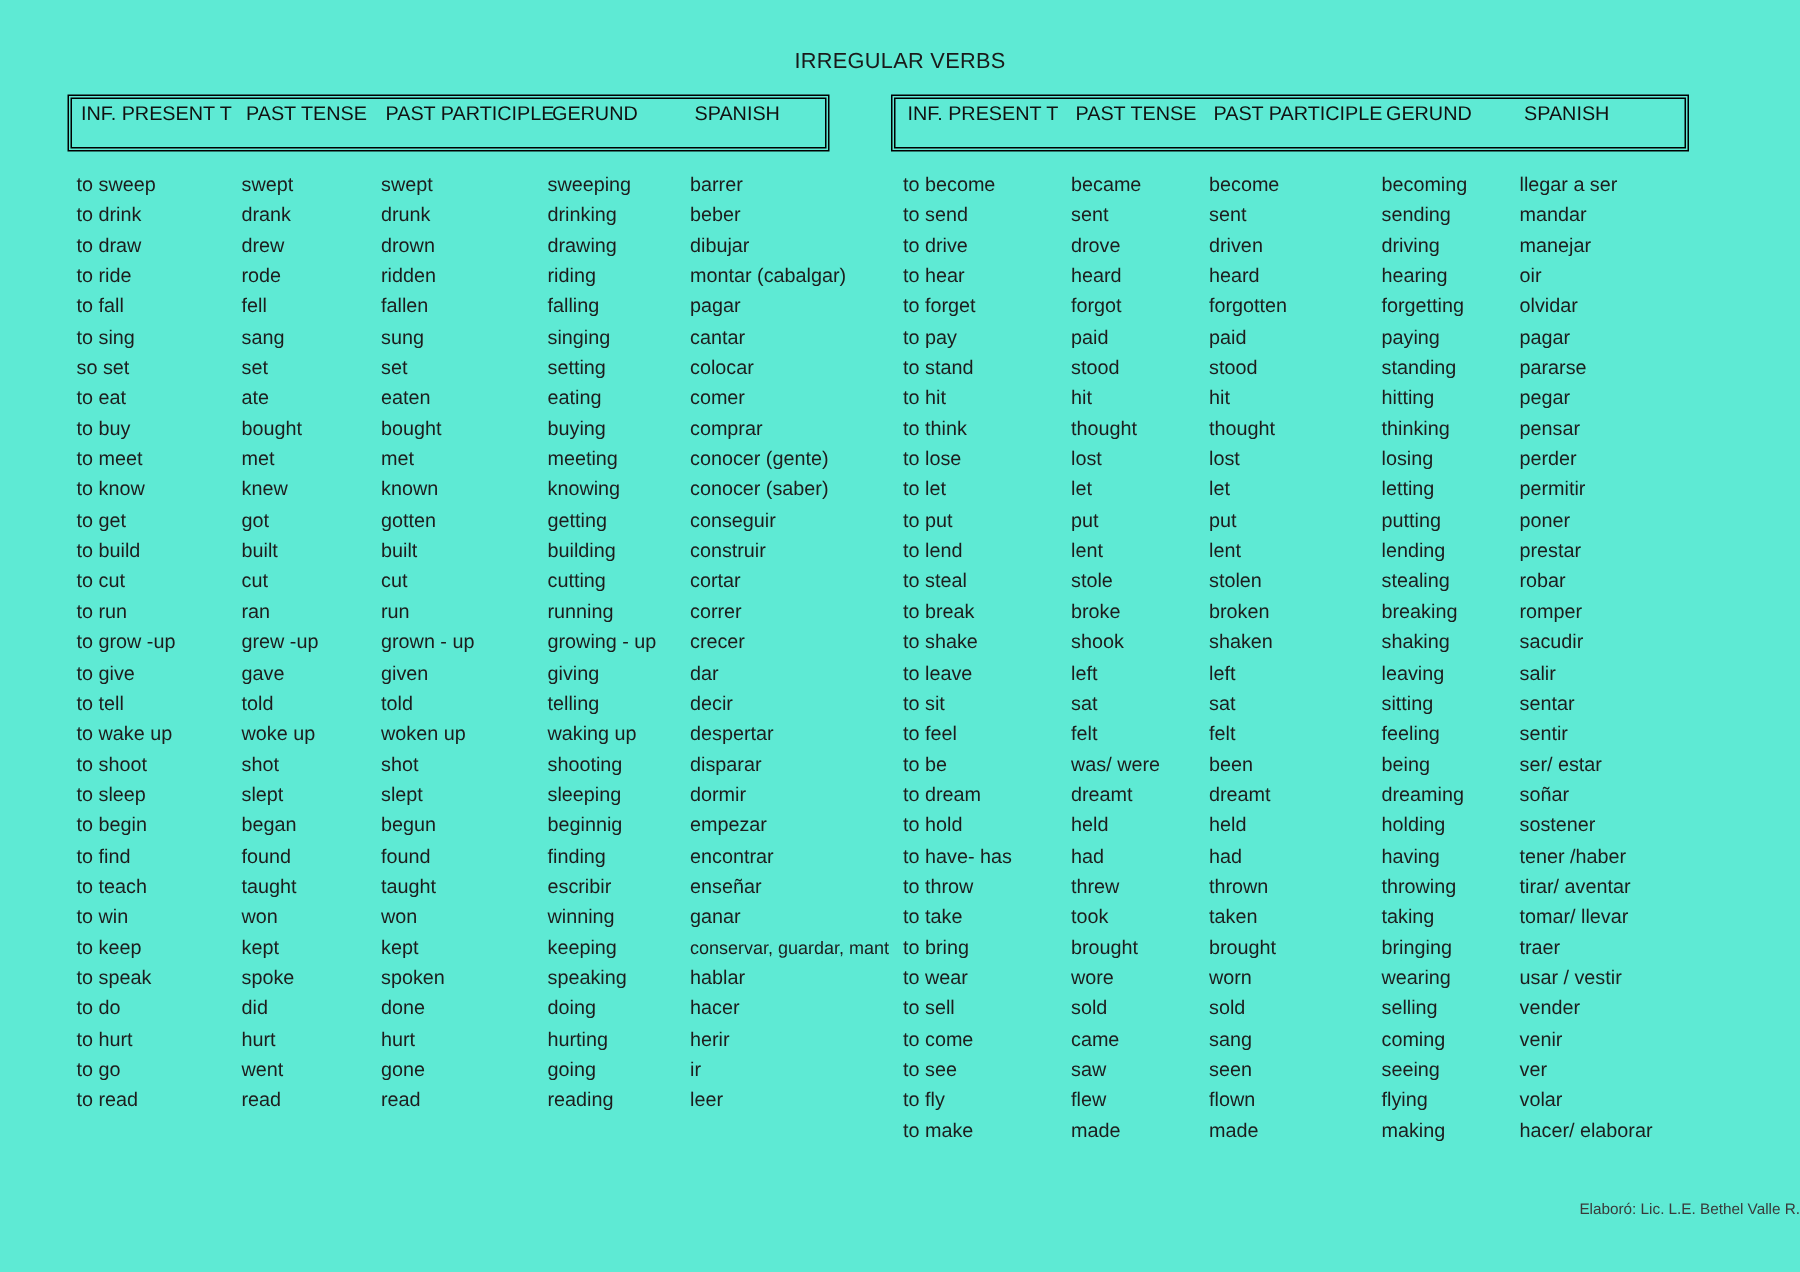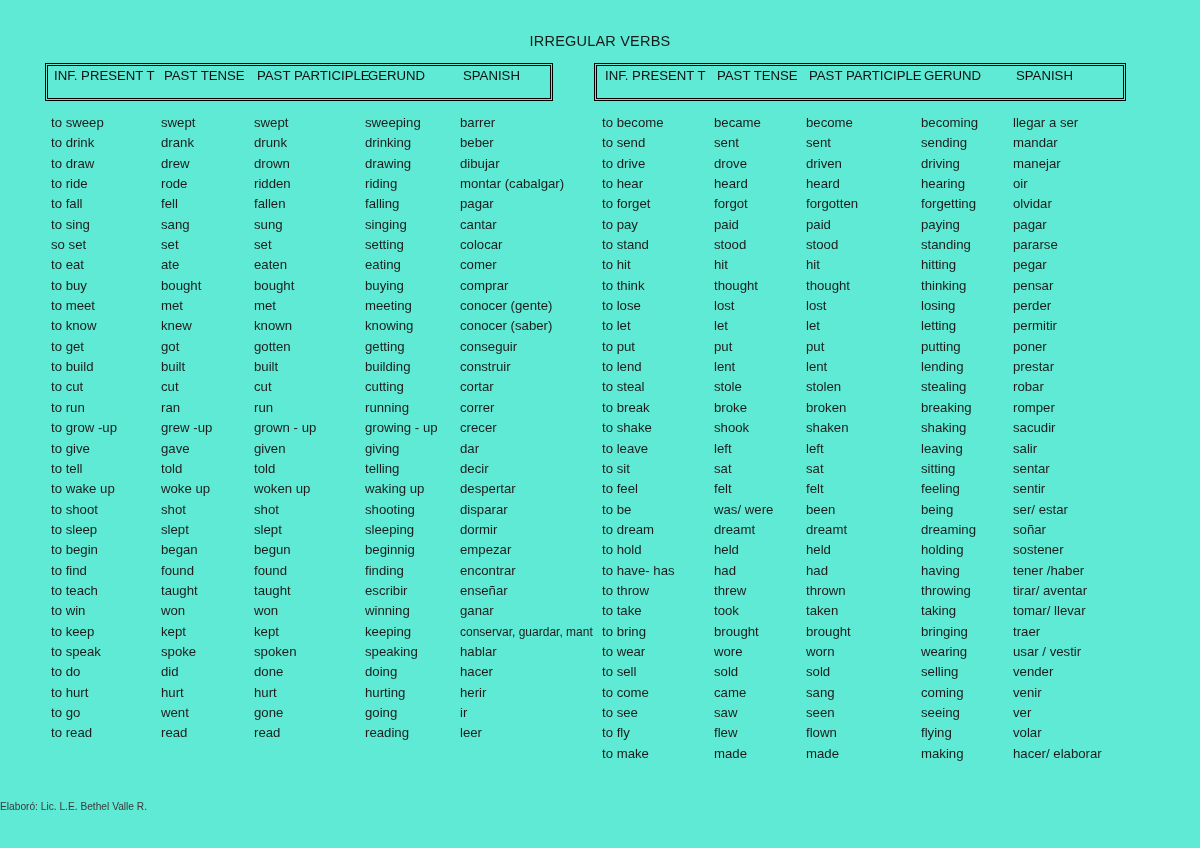--- a/index.html
+++ b/index.html
@@ -101,21 +101,21 @@
   .right .c1 { left: 120px; }
   .right .c2 { left: 212px; }
   .right .c3 { left: 327px; }
   .right .c4 { left: 419px; }
 
   .footer {
     position: absolute;
     left: 0;
     right: 0;
     top: 801px;
-    text-align: left;
+    text-align: right;
     font-size: 10.2px;
     color: #3a3a3a;
   }
 </style>
 </head>
 <body>
 
 <div class="page">
 
   <div class="doc-title">IRREGULAR VERBS</div>

